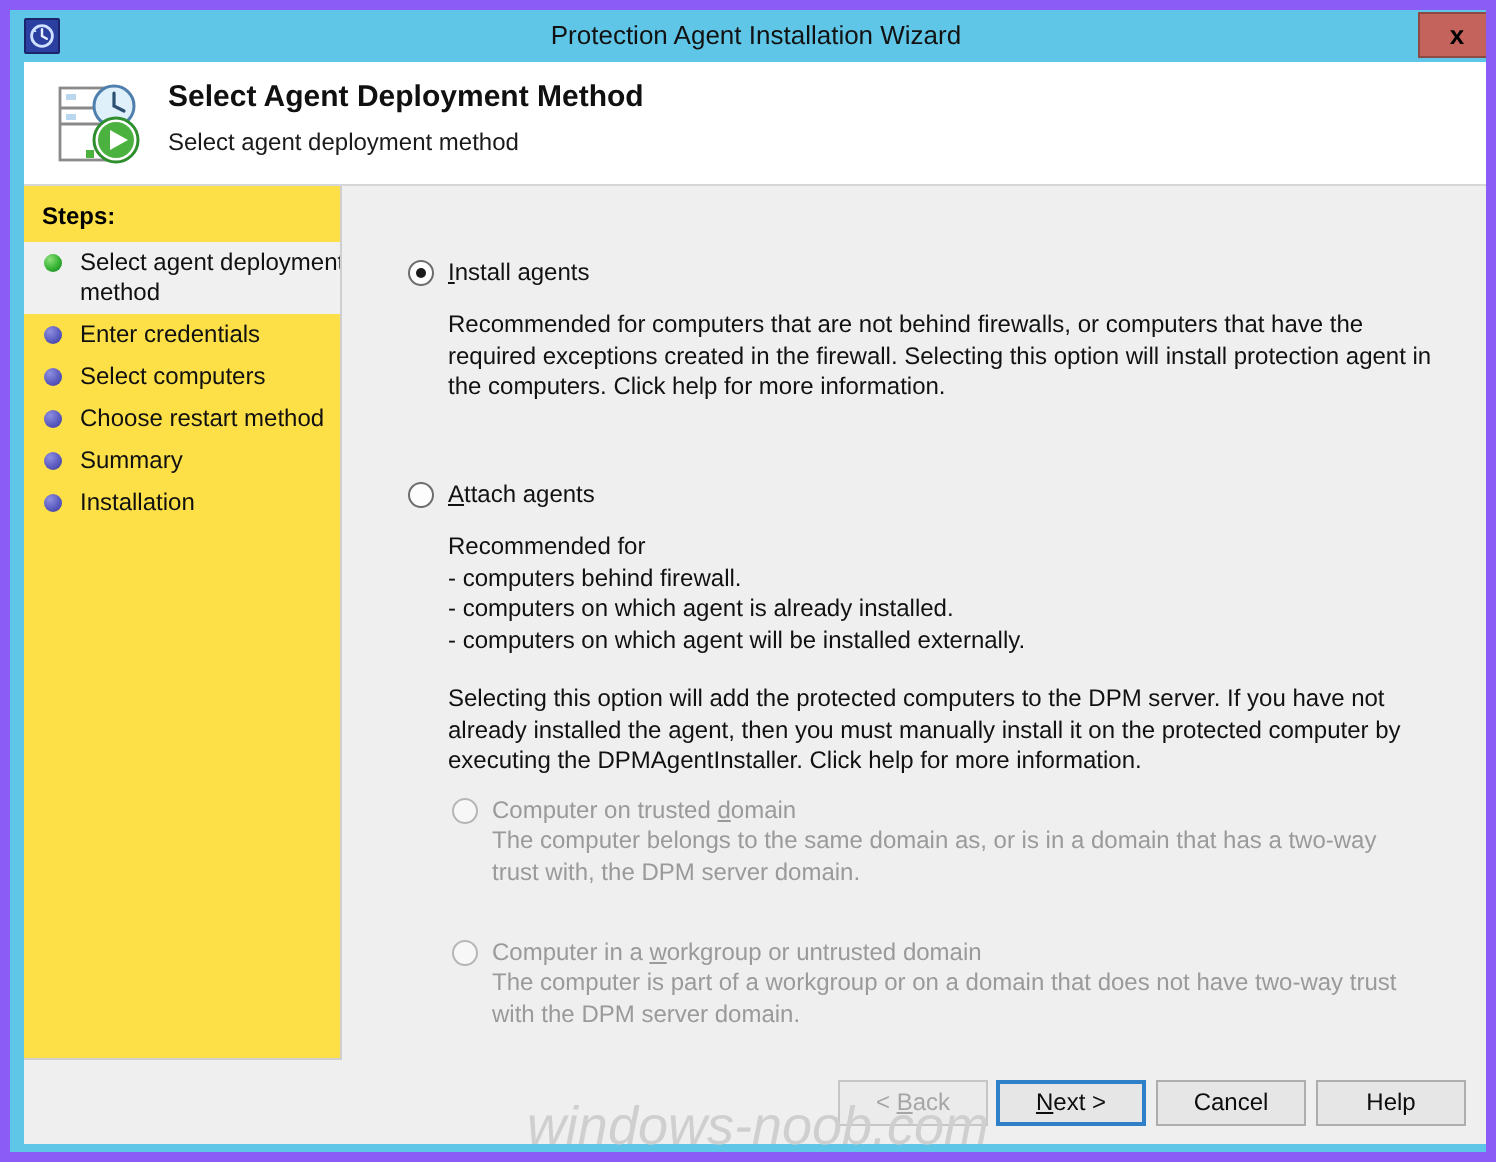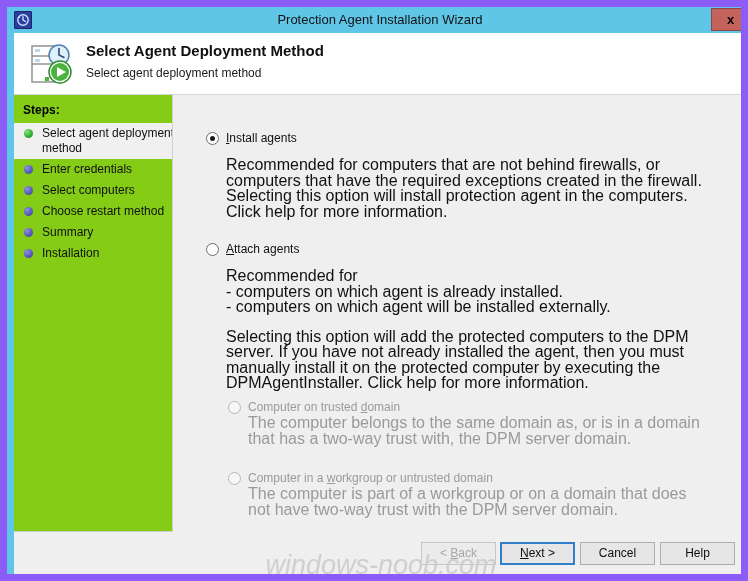--- a/index.html
+++ b/index.html
@@ -16,21 +16,21 @@
     color: #000000;
   }
 
   
   .window {
     position: relative;
     width: 748px;
     height: 581px;
     box-sizing: border-box;
     background: #5FC6E8;
-    border: 7px solid #8b5cf6;
+    border: 5px solid #8b5cf6;
     overflow: hidden;
   }
 
   
   .titlebar {
     position: absolute;
     left: 0; top: 0;
     width: 746px;
     height: 26px;
     background: #5FC6E8;
@@ -112,21 +112,21 @@
     background: #efefef;
     box-sizing: border-box;
   }
 
   
   .sidebar {
     position: absolute;
     left: 0; top: 0;
     width: 159px;
     height: 437px;
-    background: #84cc16;
+    background: #fde047;
     border-right: 1px solid #cfcfcf;
     border-bottom: 1px solid #cfcfcf;
     box-sizing: border-box;
     overflow: hidden;
   }
   .steps-title {
     position: absolute;
     left: 9px; top: 8px;
     font-size: 12px;
     font-weight: bold;
@@ -196,21 +196,21 @@
     background: #1b1b1b;
   }
   .radio.disabled {
     border-color: #b6b6b6;
     background: #f7f7f7;
   }
   .radio-label { display: inline-block; }
   .radio-label u { text-decoration: underline; }
 
   .desc {
-    font-size: 16px;
+    font-size: 12px;
     color: #111;
     line-height: 15.5px;
   }
   .desc.dim { color: #9a9a9a; }
   .radio-row.dim { color: #9a9a9a; }
 
   
   .buttonbar {
     position: absolute;
     left: 0; top: 438px;
@@ -329,20 +329,21 @@
         </div>
         <div class="desc" style="margin:12px 0 0 22px; width:492px;">Recommended for computers that are not behind firewalls, or computers that have the required exceptions created in the firewall. Selecting this option will install protection agent in the computers. Click help for more information.</div>
       </div>
 
       <div class="opt-block" style="left:15px; top:129px; width:520px;">
         <div class="radio-row">
           <span class="radio"></span>
           <span class="radio-label"><u>A</u><span>ttach agents</span></span>
         </div>
         <div class="desc" style="margin:12px 0 0 22px;">Recommended for</div>
+        <div class="desc" style="margin:0 0 0 22px;">- computers behind firewall.</div>
         <div class="desc" style="margin:0 0 0 22px;">- computers on which agent is already installed.</div>
         <div class="desc" style="margin:0 0 0 22px;">- computers on which agent will be installed externally.</div>
         <div class="desc" style="margin:14px 0 0 22px; width:478px;">Selecting this option will add the protected computers to the DPM server. If you have not already installed the agent, then you must manually install it on the protected computer by executing the DPMAgentInstaller. Click help for more information.</div>
       </div>
 
       <div class="opt-block" style="left:37px; top:287px; width:500px;">
         <div class="radio-row dim">
           <span class="radio disabled"></span>
           <span class="radio-label"><span>Computer on trusted </span><u>d</u><span>omain</span></span>
         </div>

